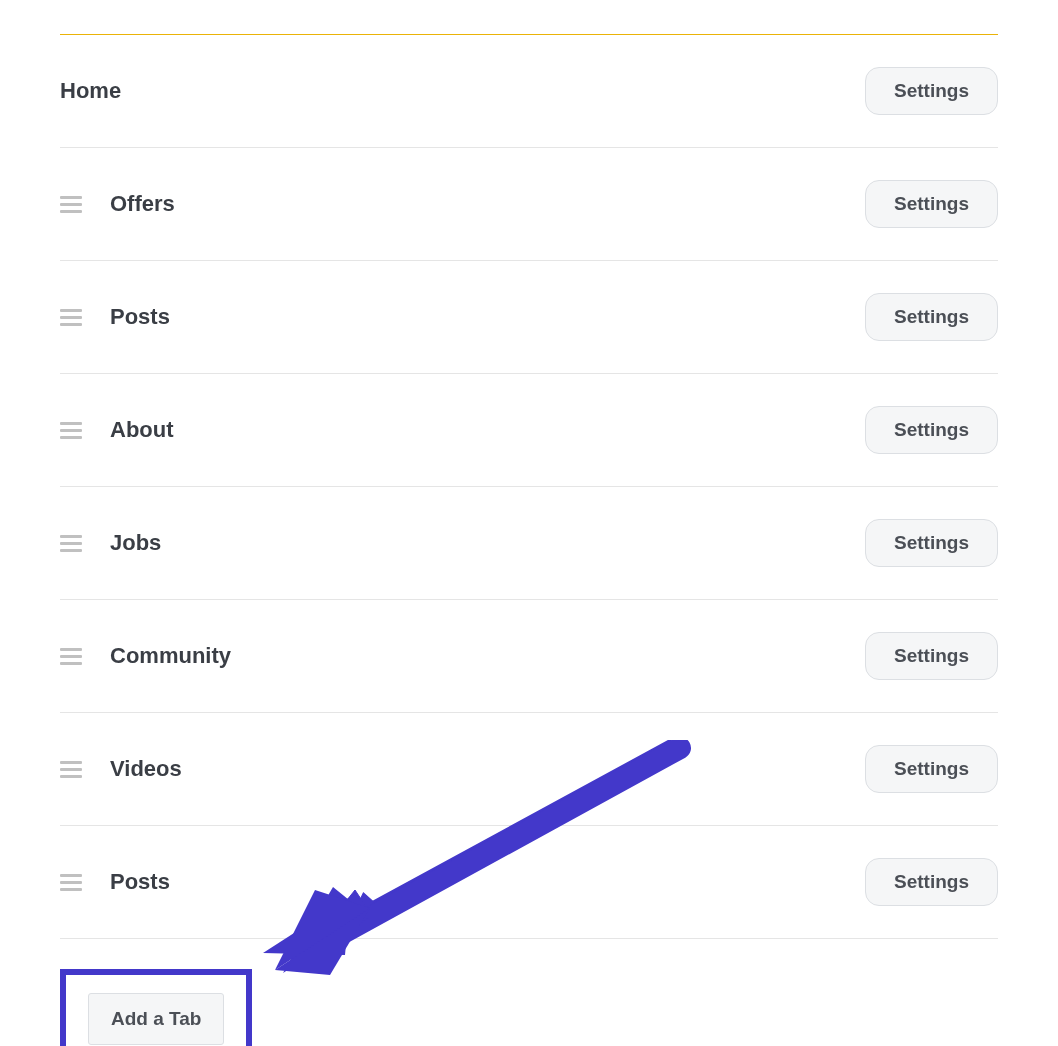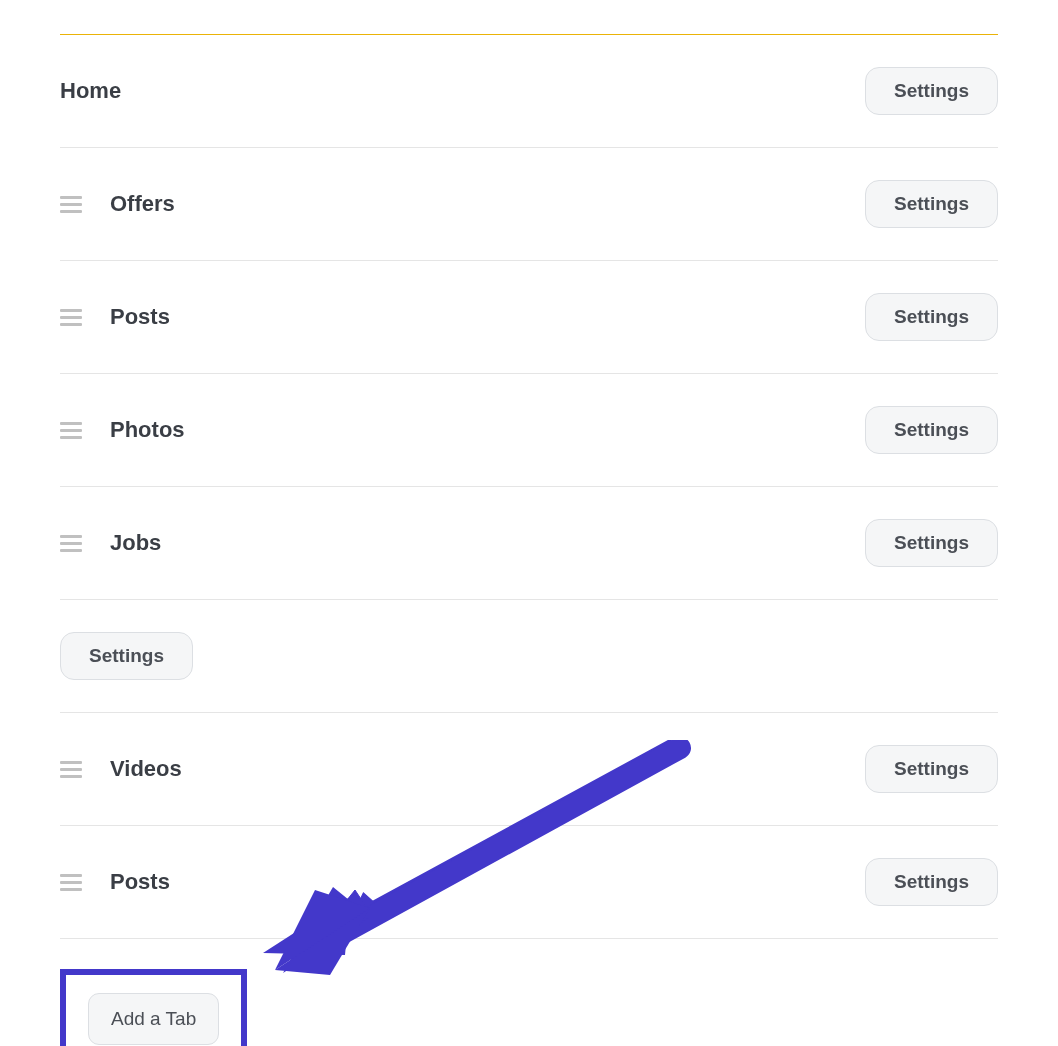--- a/index.html
+++ b/index.html
@@ -72,24 +72,24 @@
     }
     .add-tab-highlight {
       border: 6px solid #4338ca;
       display: inline-block;
       padding: 18px 22px;
       position: relative;
     }
     .add-tab-btn {
       background: #f5f6f7;
       border: 1px solid #dcdfe3;
-      border-radius: 11px;
+      border-radius: 3px;
       padding: 14px 22px;
       font-size: 19px;
-      font-weight: 400;
+      font-weight: 700;
       color: #4b4f56;
       cursor: pointer;
       font-family: inherit;
     }
     .arrow {
       position: absolute;
       left: 260px;
       top: 740px;
       pointer-events: none;
       z-index: 10;
@@ -131,38 +131,46 @@
     <button class="settings-btn">Settings</button>
   </div>
 
   <div class="tab-row">
     <div class="tab-left">
       <div class="drag-handle">
         <div class="drag-line"></div>
         <div class="drag-line"></div>
         <div class="drag-line"></div>
       </div>
-      <span class="tab-label">Photos</span>
+      <span class="tab-label">About</span>
     </div>
     <button class="settings-btn">Settings</button>
   </div>
 
   <div class="tab-row">
     <div class="tab-left">
       <div class="drag-handle">
         <div class="drag-line"></div>
         <div class="drag-line"></div>
         <div class="drag-line"></div>
       </div>
       <span class="tab-label">Jobs</span>
     </div>
     <button class="settings-btn">Settings</button>
   </div>
 
   <div class="tab-row">
+    <div class="tab-left">
+      <div class="drag-handle">
+        <div class="drag-line"></div>
+        <div class="drag-line"></div>
+        <div class="drag-line"></div>
+      </div>
+      <span class="tab-label">Community</span>
+    </div>
     <button class="settings-btn">Settings</button>
   </div>
 
   <div class="tab-row">
     <div class="tab-left">
       <div class="drag-handle">
         <div class="drag-line"></div>
         <div class="drag-line"></div>
         <div class="drag-line"></div>
       </div>

